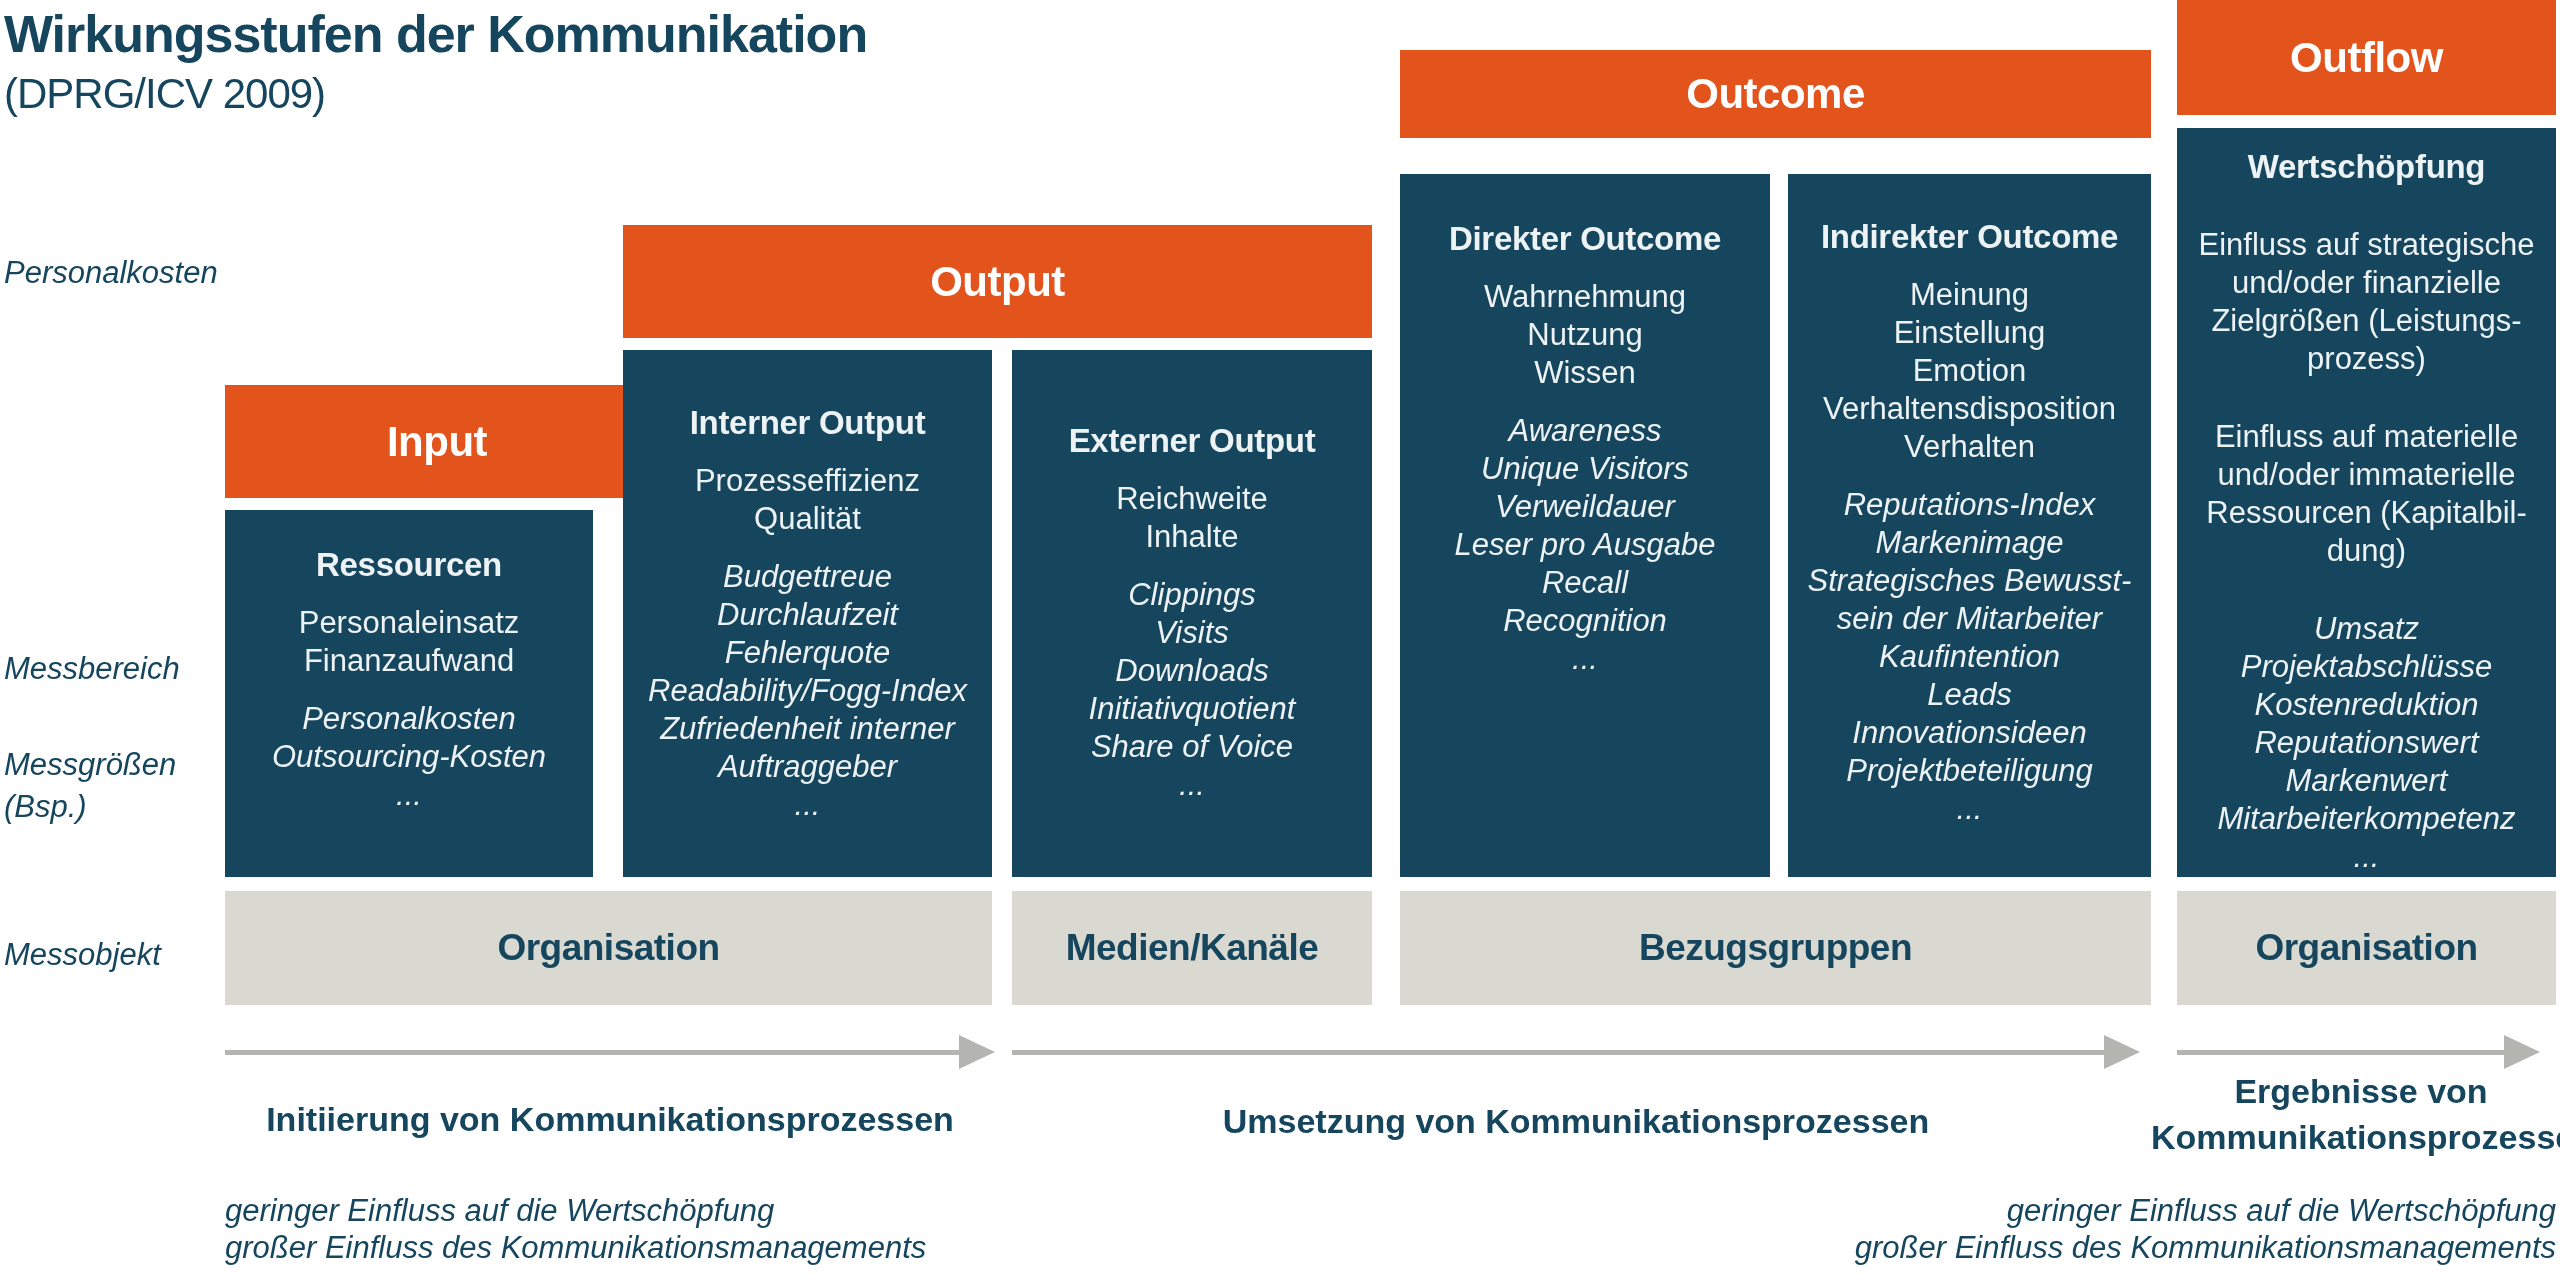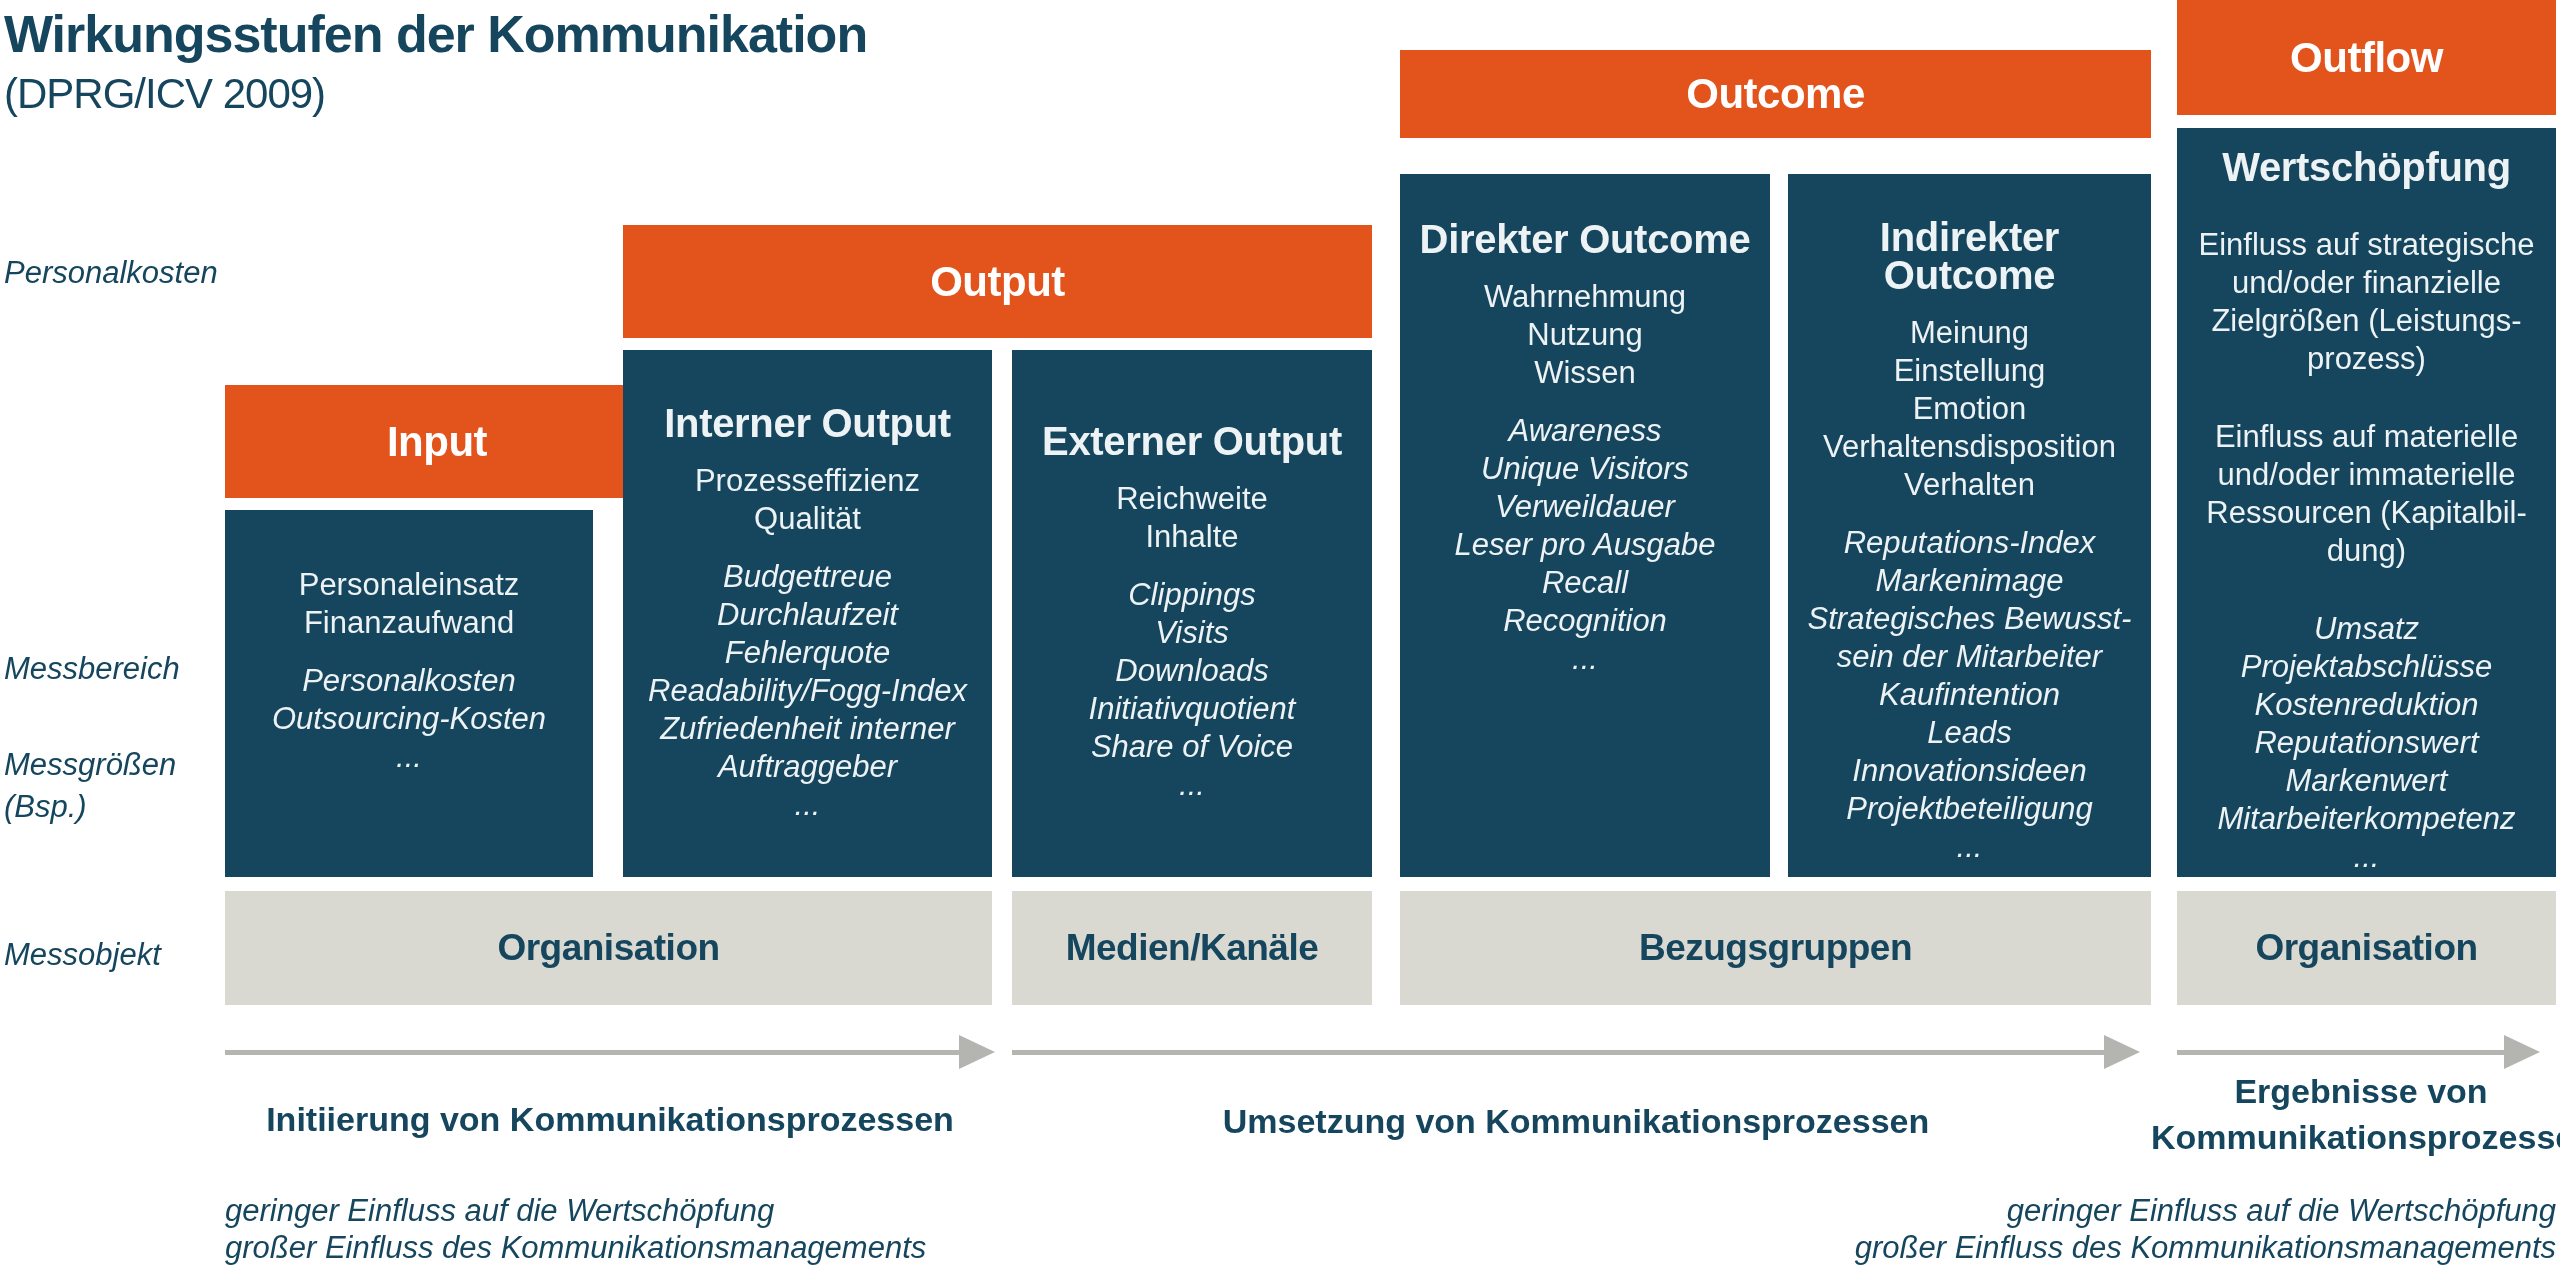--- a/index.html
+++ b/index.html
@@ -23,21 +23,21 @@
   #lbl-messgroessen{top:744px;}
   #lbl-messobjekt{top:934px;}
 
   .hdr{position:absolute;background:var(--orange);color:#ffffff;font-weight:bold;font-size:42px;letter-spacing:-0.5px;display:flex;align-items:center;justify-content:center;}
   #hdr-input  {left:225px;top:385px;width:424px;height:113px;}
   #hdr-output {left:623px;top:225px;width:749px;height:113px;}
   #hdr-outcome{left:1400px;top:50px;width:751px;height:88px;}
   #hdr-outflow{left:2177px;top:0px;width:379px;height:115px;}
 
   .box{position:absolute;background:var(--teal);color:var(--boxtext);text-align:center;font-size:31px;line-height:38px;padding:0 8px;}
-  .box-title{font-weight:bold;font-size:40px;letter-spacing:-0.3px;}
+  .box-title{font-weight:bold;font-size:33px;letter-spacing:-0.3px;}
   .box-lines{margin-top:20px;white-space:pre-line;}
   .italic{font-style:italic;}
   #box-input     {left:225px; top:510px;width:368px;height:367px;padding-top:36px;}
   #box-interner  {left:623px; top:350px;width:369px;height:527px;padding-top:54px;}
   #box-externer  {left:1012px;top:350px;width:360px;height:527px;padding-top:72px;}
   #box-direkter  {left:1400px;top:174px;width:370px;height:703px;padding-top:46px;}
   #box-indirekter{left:1788px;top:174px;width:363px;height:703px;padding-top:44px;}
   #box-outflow   {left:2177px;top:128px;width:379px;height:749px;padding-top:20px;}
   #box-outflow .box-lines{margin-top:40px;}
 
@@ -76,20 +76,21 @@
   <div class="rowlabel" id="lbl-messgroessen">Messgrößen
 (Bsp.)</div>
   <div class="rowlabel" id="lbl-messobjekt">Messobjekt</div>
 
   <div class="hdr" id="hdr-input">Input</div>
   <div class="hdr" id="hdr-output">Output</div>
   <div class="hdr" id="hdr-outcome">Outcome</div>
   <div class="hdr" id="hdr-outflow">Outflow</div>
 
   <div class="box" id="box-input">
+    <div class="box-title">Ressourcen</div>
     <div class="box-lines">Personaleinsatz
 Finanzaufwand</div>
     <div class="box-lines italic">Personalkosten
 Outsourcing-Kosten
 ...</div>
   </div>
 
   <div class="box" id="box-interner">
     <div class="box-title">Interner Output</div>
     <div class="box-lines">Prozesseffizienz

